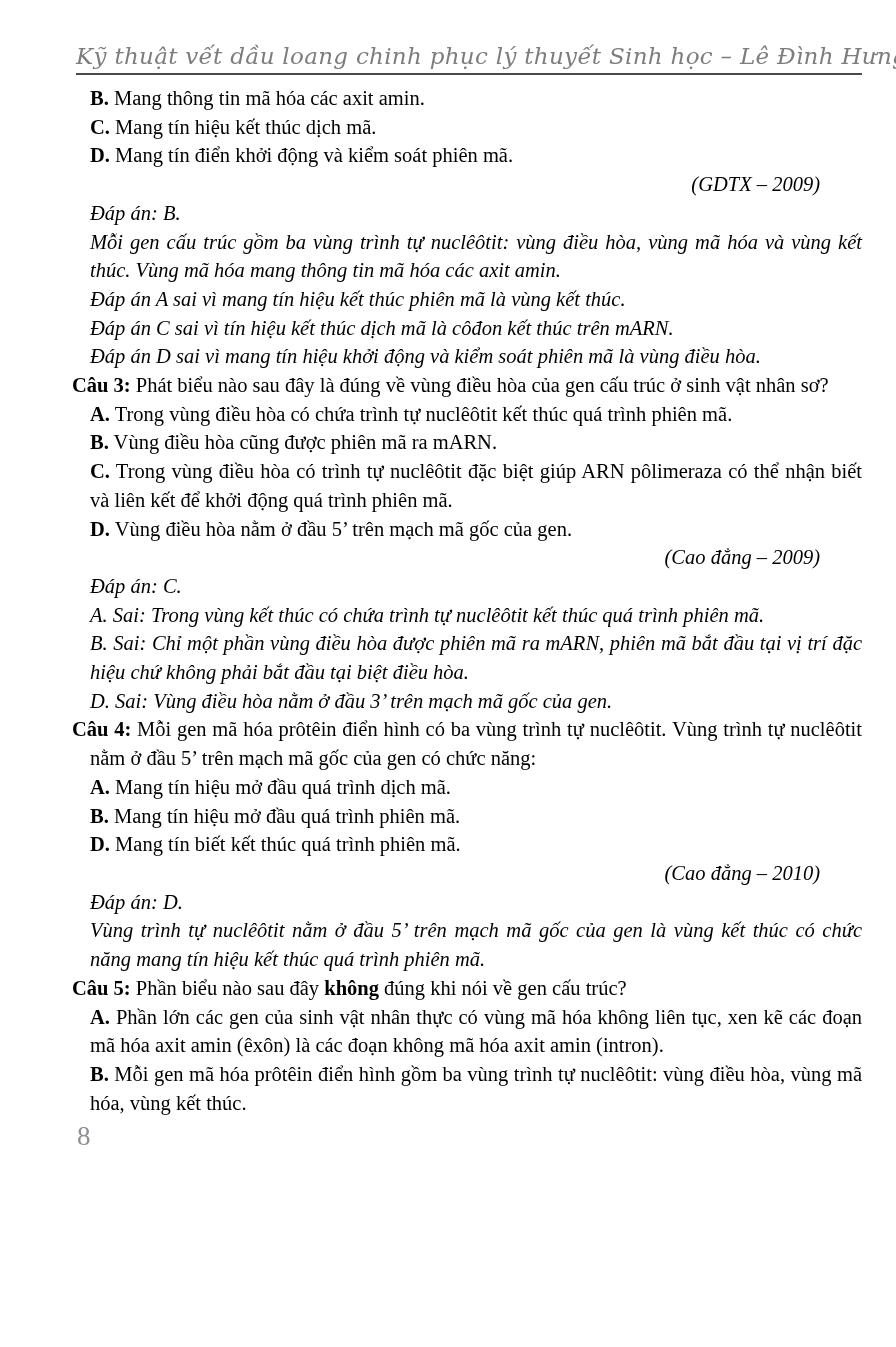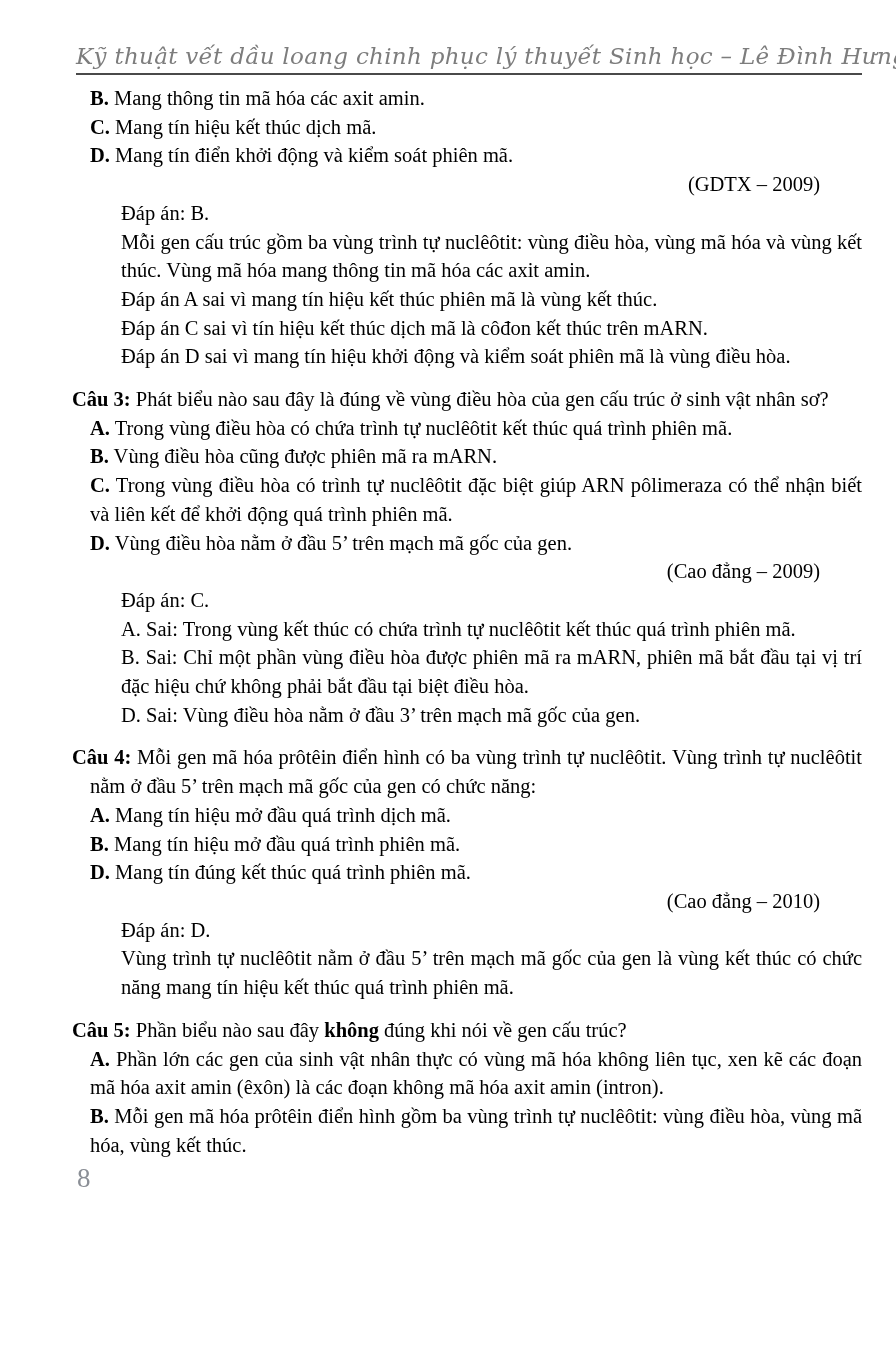--- a/index.html
+++ b/index.html
@@ -37,31 +37,30 @@
     font-size: 20.5px;
     line-height: 28.7px;
   }
   .para { margin: 0; }
   .option, .explanation, .answer {
     margin-left: 90px;
   }
   .question {
     margin-left: 90px;
     text-indent: -18px;
-    margin-top: 14px;
   }
   .question, .option, .explanation {
     text-align: justify;
   }
   .citation {
     text-align: right;
     padding-right: 42px;
   }
   .answer, .explanation, .citation {
-    padding-left: 31px;
+    font-style: italic;
   }
   .opt-letter, .q-label, .bold {
     font-weight: bold;
   }
   .page-number {
     margin: 4px 0 0 77px;
     font-size: 27px;
     line-height: 30px;
     color: #8b8f96;
   }
@@ -90,21 +89,21 @@
     <p class="para option"><span class="opt-letter">C.</span> <span>Trong vùng điều hòa có trình tự nuclêôtit đặc biệt giúp ARN pôlimeraza có thể nhận biết và liên kết để khởi động quá trình phiên mã.</span></p>
     <p class="para option"><span class="opt-letter">D.</span> <span>Vùng điều hòa nằm ở đầu 5’ trên mạch mã gốc của gen.</span></p>
     <p class="para citation">(Cao đẳng – 2009)</p>
     <p class="para answer">Đáp án: C.</p>
     <p class="para explanation">A. Sai: Trong vùng kết thúc có chứa trình tự nuclêôtit kết thúc quá trình phiên mã.</p>
     <p class="para explanation">B. Sai: Chỉ một phần vùng điều hòa được phiên mã ra mARN, phiên mã bắt đầu tại vị trí đặc hiệu chứ không phải bắt đầu tại biệt điều hòa.</p>
     <p class="para explanation">D. Sai: Vùng điều hòa nằm ở đầu 3’ trên mạch mã gốc của gen.</p>
     <p class="para question"><span class="q-label">Câu 4:</span> <span>Mỗi gen mã hóa prôtêin điển hình có ba vùng trình tự nuclêôtit. Vùng trình tự nuclêôtit nằm ở đầu 5’ trên mạch mã gốc của gen có chức năng:</span></p>
     <p class="para option"><span class="opt-letter">A.</span> <span>Mang tín hiệu mở đầu quá trình dịch mã.</span></p>
     <p class="para option"><span class="opt-letter">B.</span> <span>Mang tín hiệu mở đầu quá trình phiên mã.</span></p>
-    <p class="para option"><span class="opt-letter">D.</span> <span>Mang tín đúng kết thúc quá trình phiên mã.</span></p>
+    <p class="para option"><span class="opt-letter">D.</span> <span>Mang tín biết kết thúc quá trình phiên mã.</span></p>
     <p class="para citation">(Cao đẳng – 2010)</p>
     <p class="para answer">Đáp án: D.</p>
     <p class="para explanation">Vùng trình tự nuclêôtit nằm ở đầu 5’ trên mạch mã gốc của gen là vùng kết thúc có chức năng mang tín hiệu kết thúc quá trình phiên mã.</p>
     <p class="para question"><span class="q-label">Câu 5:</span> <span>Phần biểu nào sau đây </span><span class="bold">không</span><span> đúng khi nói về gen cấu trúc?</span></p>
     <p class="para option"><span class="opt-letter">A.</span> <span>Phần lớn các gen của sinh vật nhân thực có vùng mã hóa không liên tục, xen kẽ các đoạn mã hóa axit amin (êxôn) là các đoạn không mã hóa axit amin (intron).</span></p>
     <p class="para option"><span class="opt-letter">B.</span> <span>Mỗi gen mã hóa prôtêin điển hình gồm ba vùng trình tự nuclêôtit: vùng điều hòa, vùng mã hóa, vùng kết thúc.</span></p>
   </div>
 
 <div class="page-number">8</div>
 

